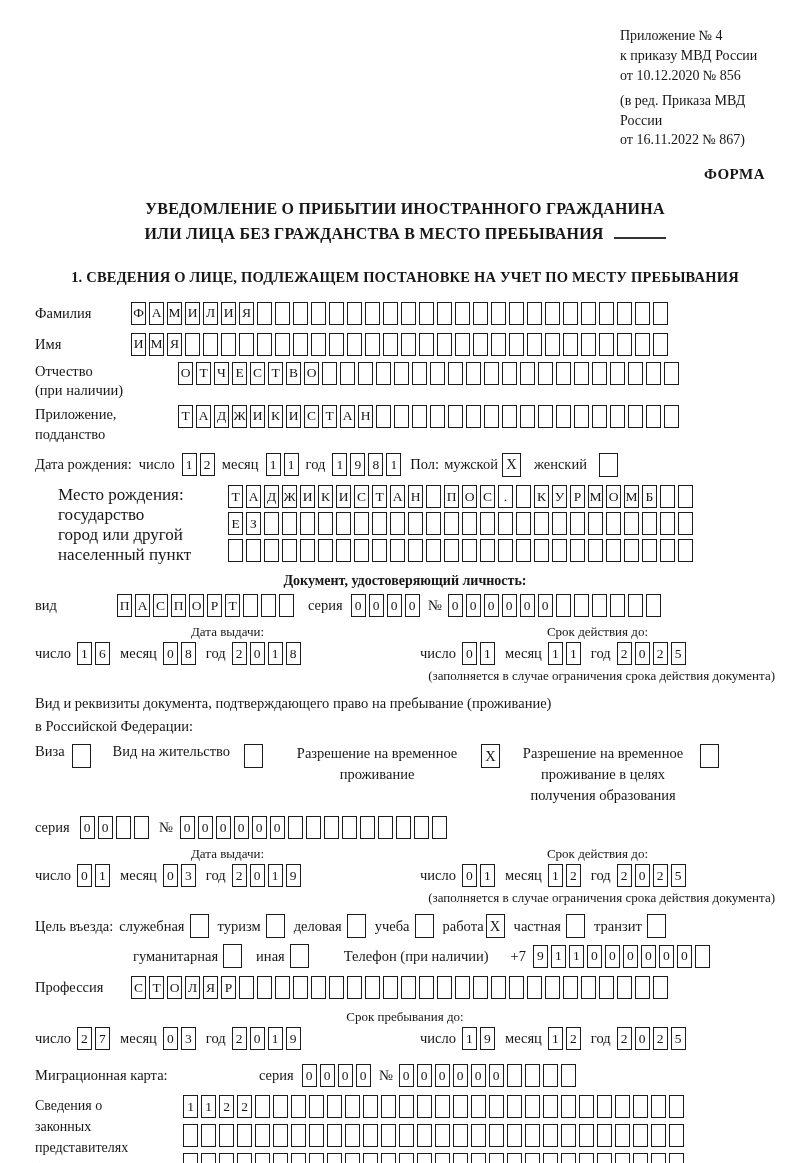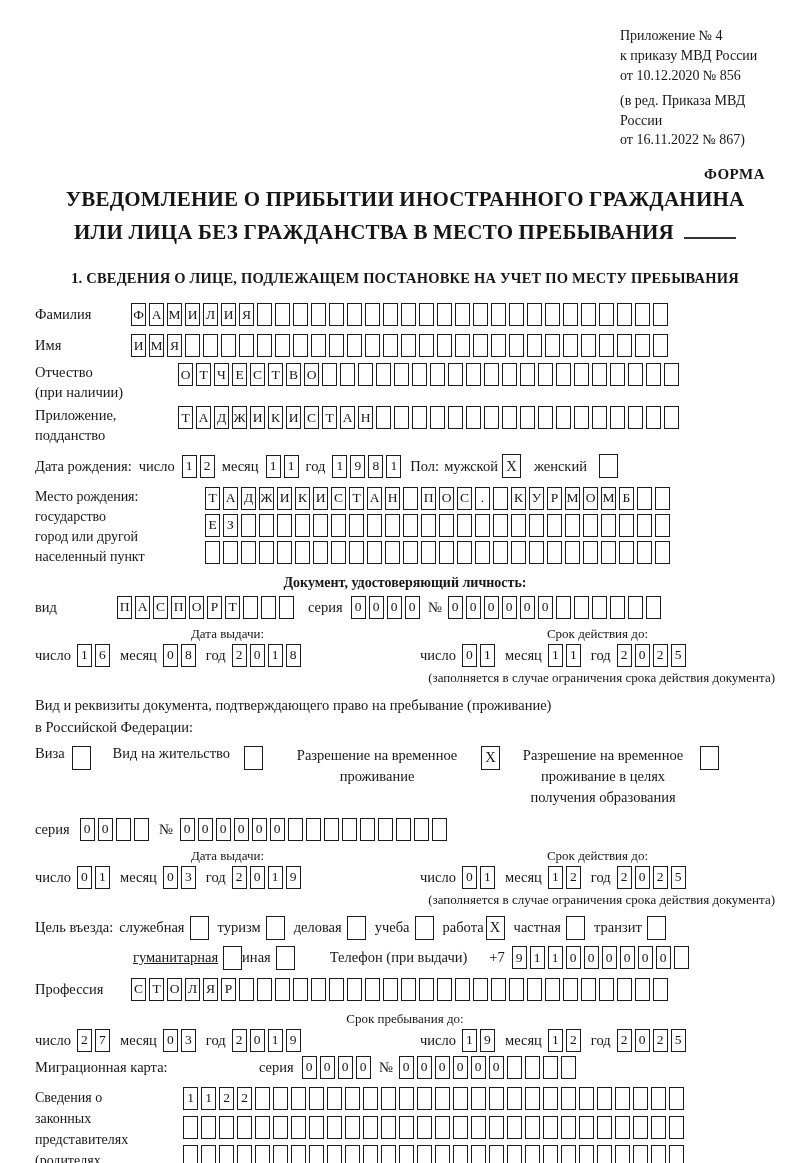--- a/index.html
+++ b/index.html
@@ -11,42 +11,42 @@
   }
   .page { padding:26px 25px 10px 35px; }
 
   
   .annex { margin-left:585px; font-size:14px; line-height:1.42; }
   .annex .amend { margin-top:5px; }
   .form-label { text-align:right; margin-right:10px; margin-top:16px;
     font-weight:bold; font-size:15px; letter-spacing:.5px; }
 
   
-  .title { text-align:center; font-weight:bold; font-size:21px;
-    line-height:1.55; margin-top:0; letter-spacing:.2px; }
+  .title { text-align:center; font-weight:bold; font-size:16px;
+    line-height:1.55; margin-top:14px; letter-spacing:.2px; }
   .blank-line { display:inline-block; width:52px; border-bottom:2px solid #333;
     height:14px; margin-left:10px; vertical-align:baseline; }
   .section-heading { text-align:center; font-weight:bold; font-size:14.5px;
     margin-top:22px; letter-spacing:.2px; }
 
   
   .cells { display:inline-flex; gap:3px; vertical-align:middle; }
   .cell { width:15px; height:23px; border:1.5px solid #1c1c1c; flex:0 0 15px;
     display:inline-flex; align-items:center; justify-content:center;
     font-size:13.5px; background:#fff; }
   .checkbox { display:inline-flex; width:19px; height:24px;
     border:1.6px solid #1c1c1c; align-items:center; justify-content:center;
     font-size:14.5px; vertical-align:middle; flex:0 0 19px; background:#fff; }
 
   .row { display:flex; align-items:center; margin-top:4px; min-height:27px; }
   .row-top { align-items:flex-start; }
   .lbl { white-space:nowrap; }
   .lw-96 { width:96px; flex:0 0 96px; }
   .lw-143 { width:143px; flex:0 0 143px; line-height:1.35; }
-  .lw-170 { width:170px; flex:0 0 170px; line-height:20px; font-size:14px; }
+  .lw-170 { width:170px; flex:0 0 170px; line-height:20px; font-size:17px;margin-left:23px; }
   .lw-148 { width:148px; flex:0 0 148px; line-height:21px; font-size:14px; }
   .stack > .cells { display:flex; margin-bottom:4px; }
   .stack > .cells:last-child { margin-bottom:0; }
 
   
   .inlbl { margin:0 7px; }
 
   
   .doc-heading { text-align:center; font-weight:bold; font-size:14px; margin-top:8px; }
 
@@ -590,29 +590,29 @@
     <span class="pair">
       <span class="lbl">частная</span>
       <span class="checkbox"></span>
     </span>
     <span class="pair">
       <span class="lbl">транзит</span>
       <span class="checkbox"></span>
     </span>
   </div>
   <div class="purpose-row purpose2">
-    <span class="pair" style="margin-right:0;text-decoration:underline;">
+    <span class="pair" style="margin-right:14px;">
       <span class="lbl">гуманитарная</span>
       <span class="checkbox"></span>
     </span>
     <span class="pair">
       <span class="lbl">иная</span>
       <span class="checkbox"></span>
     </span>
-    <span class="lbl phone-lbl">Телефон (при выдачи)</span>
+    <span class="lbl phone-lbl">Телефон (при наличии)</span>
     <span class="lbl phone-prefix">+7</span>
     <span class="cells">
         <span class="cell">9</span>
         <span class="cell">1</span>
         <span class="cell">1</span>
         <span class="cell">0</span>
         <span class="cell">0</span>
         <span class="cell">0</span>
         <span class="cell">0</span>
         <span class="cell">0</span>
@@ -694,21 +694,21 @@
       <span class="lbl">год</span>
       <span class="cells">
           <span class="cell">2</span>
           <span class="cell">0</span>
           <span class="cell">2</span>
           <span class="cell">5</span>
         </span>
     </span>
   </div>
 
-  <div class="row" style="margin-top:2px;">
+  <div class="row" style="margin-top:12px;">
     <span class="lbl" style="width:182px;flex:0 0 182px;">Миграционная карта:</span>
     <span class="lbl mig-series-lbl">серия</span>
     <span class="cells">
         <span class="cell">0</span>
         <span class="cell">0</span>
         <span class="cell">0</span>
         <span class="cell">0</span>
       </span>
     <span class="lbl mig-num-lbl">№</span>
     <span class="cells">

